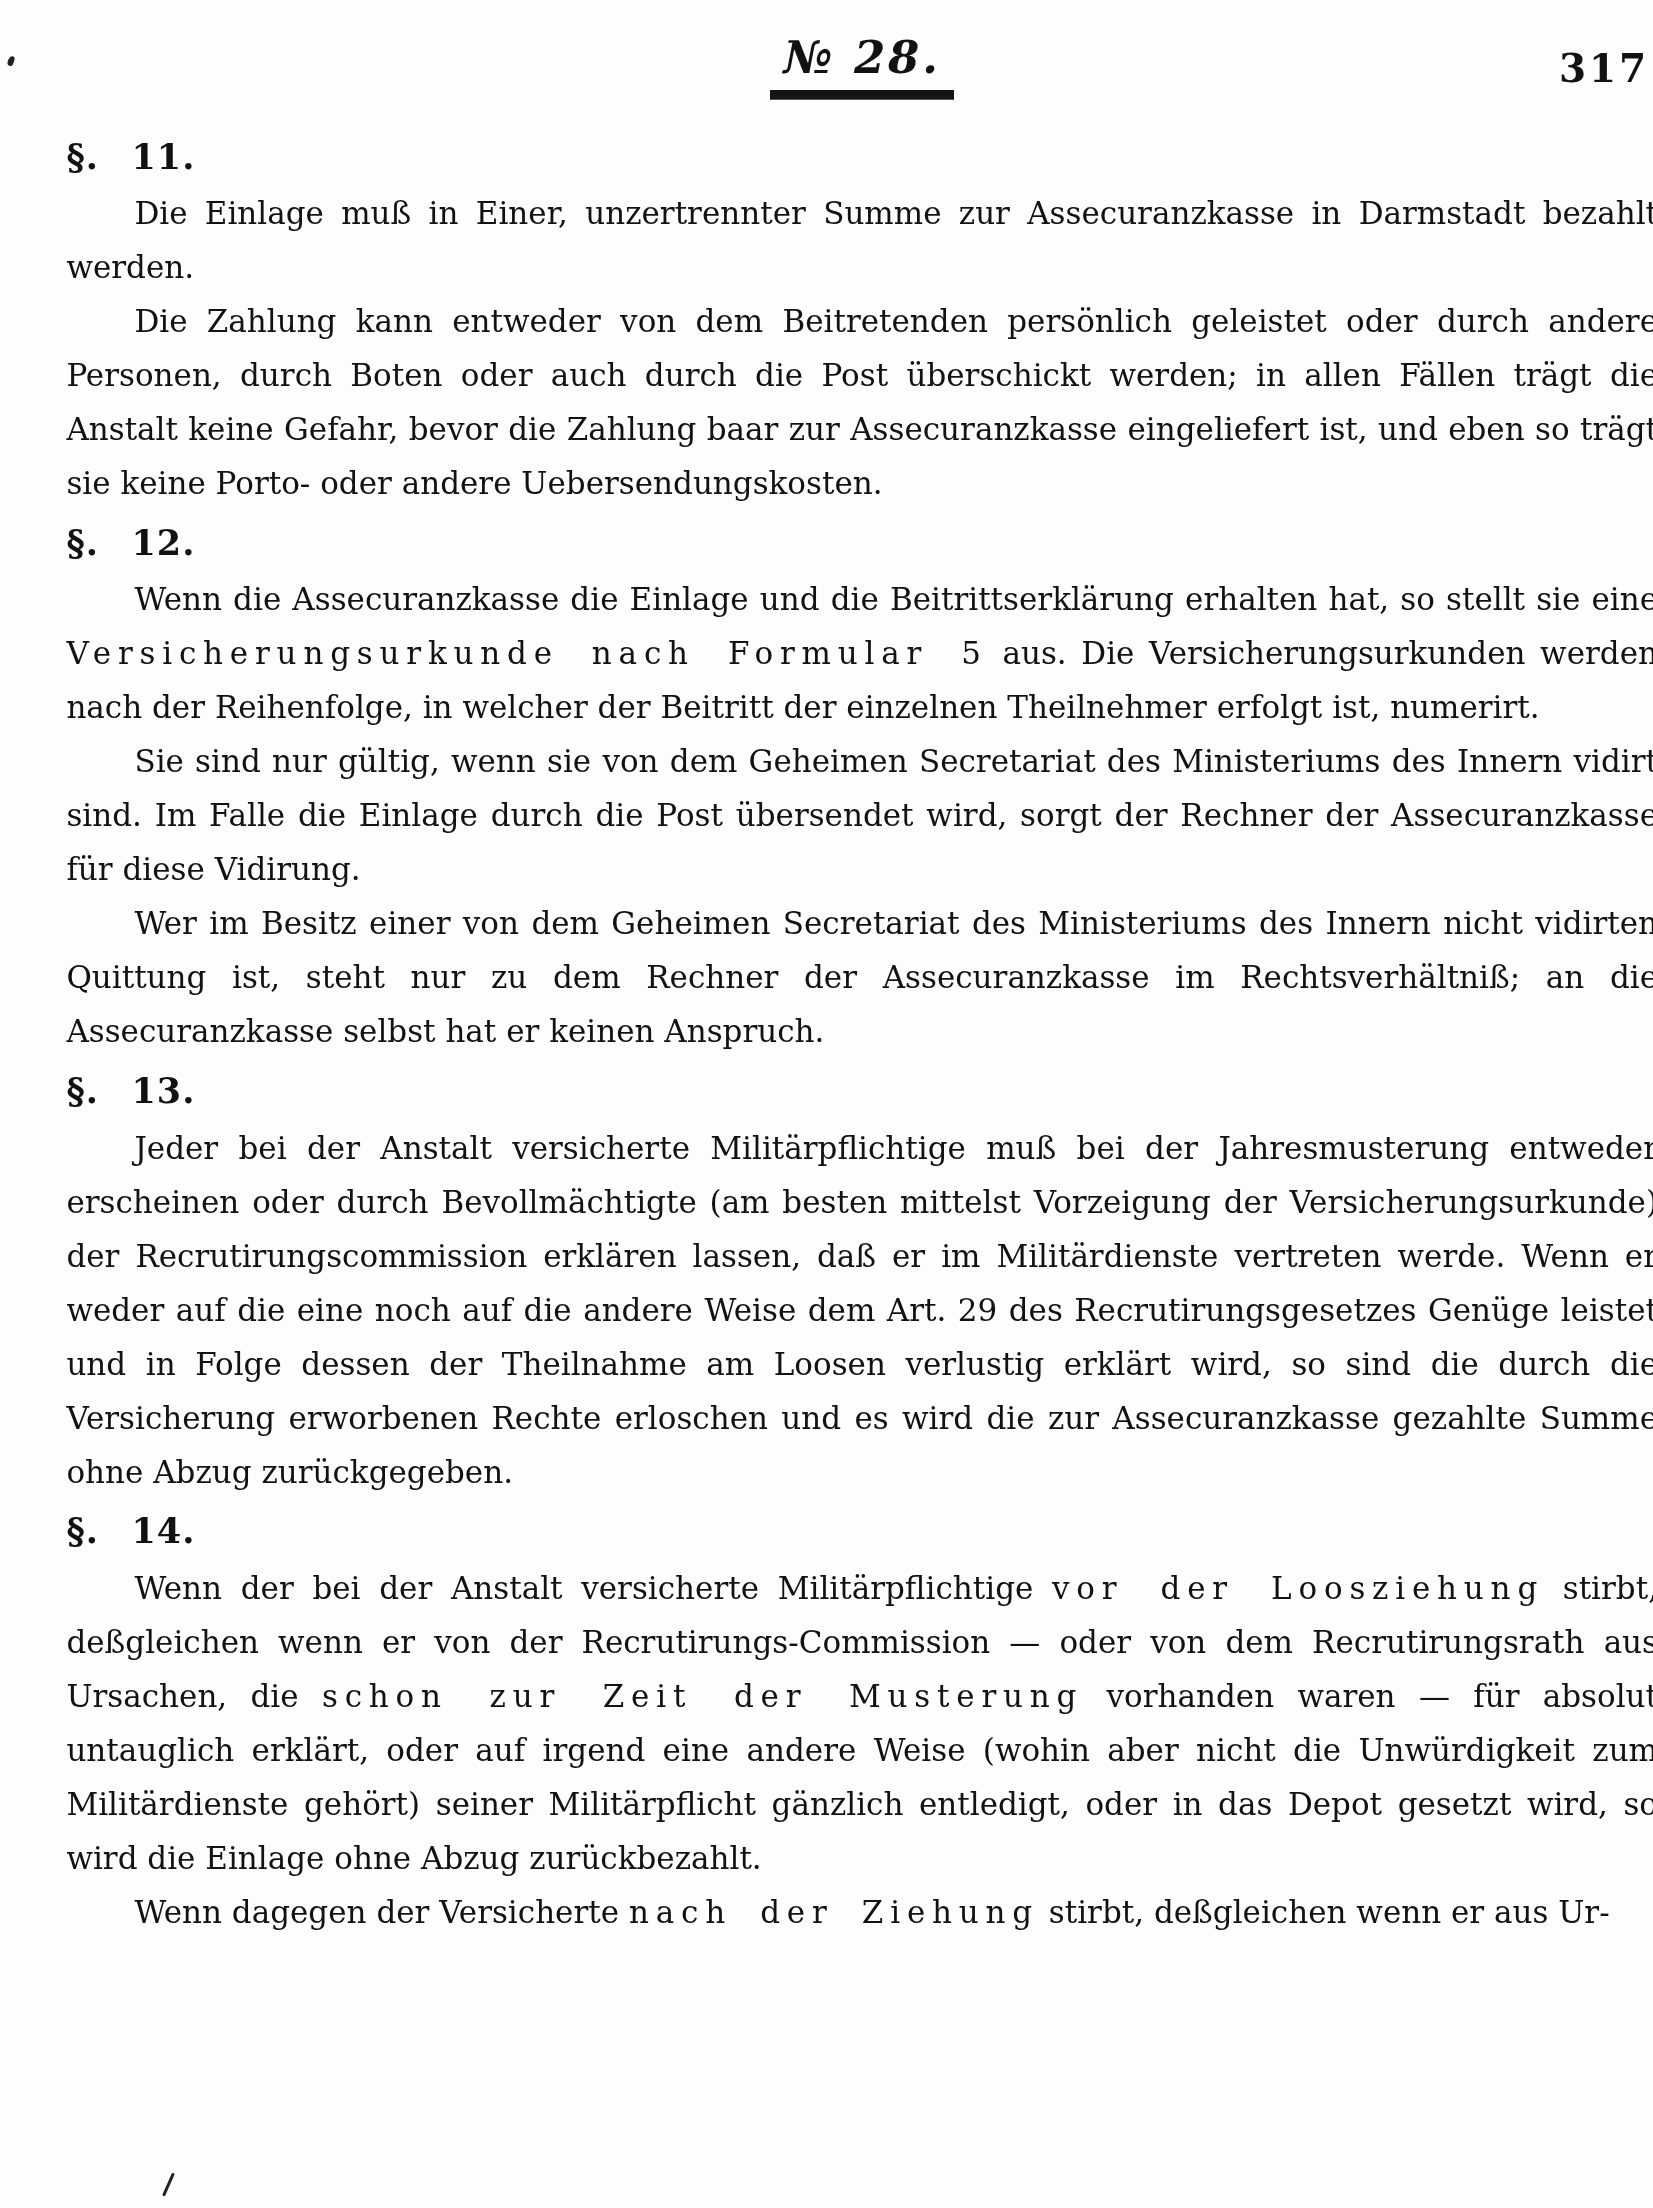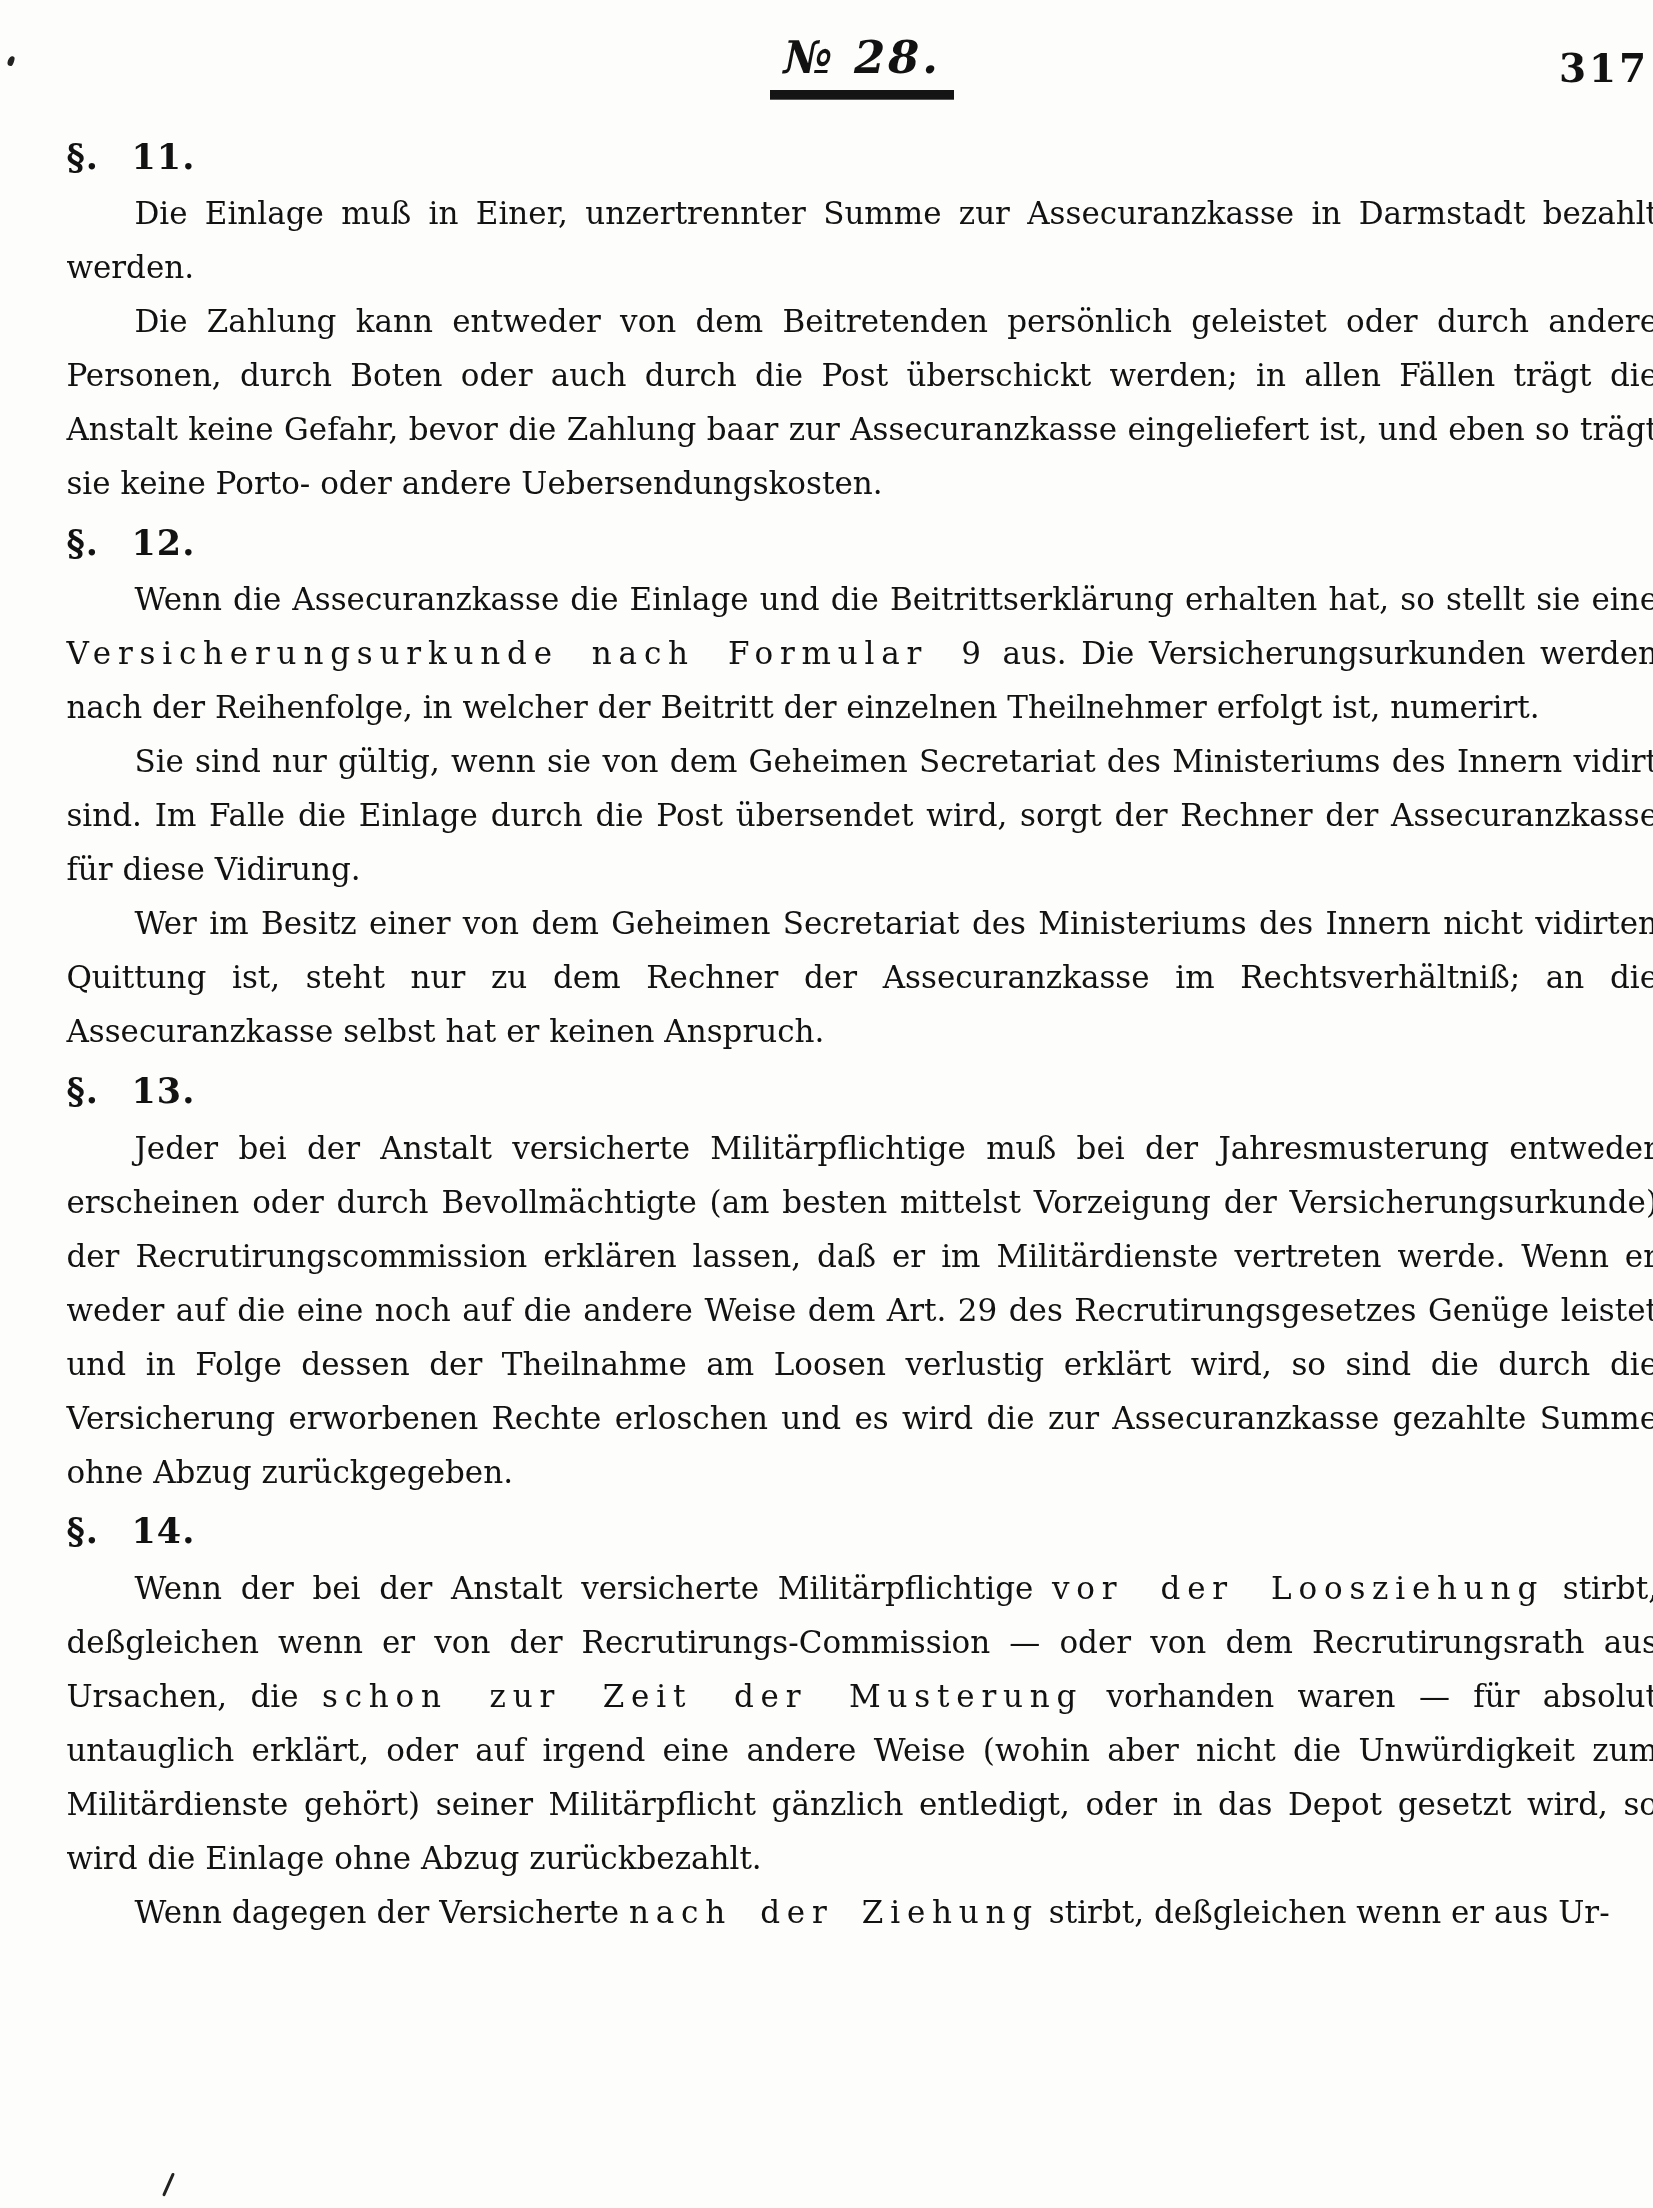--- a/index.html
+++ b/index.html
@@ -101,21 +101,21 @@
     </div>
 
 
     <h2 class="sect">§. 11.</h2>
 
     <p class="para indent">Die Einlage muß in Einer, unzertrennter Summe zur Assecuranzkasse in Darmstadt bezahlt werden.</p>
     <p class="para indent">Die Zahlung kann entweder von dem Beitretenden persönlich geleistet oder durch andere Personen, durch Boten oder auch durch die Post überschickt werden; in allen Fällen trägt die Anstalt keine Gefahr, bevor die Zahlung baar zur Assecuranzkasse eingeliefert ist, und eben so trägt sie keine Porto- oder andere Uebersendungskosten.</p>
 
     <h2 class="sect">§. 12.</h2>
 
-    <p class="para indent"><span>Wenn die Assecuranzkasse die Einlage und die Beitrittserklärung erhalten hat, so stellt sie eine </span><span class="sperr">Versicherungsurkunde nach Formular 9</span><span> aus. Die Versicherungsurkunden werden nach der Reihenfolge, in welcher der Beitritt der einzelnen Theilnehmer erfolgt ist, numerirt.</span></p>
+    <p class="para indent"><span>Wenn die Assecuranzkasse die Einlage und die Beitrittserklärung erhalten hat, so stellt sie eine </span><span class="sperr">Versicherungsurkunde nach Formular 5</span><span> aus. Die Versicherungsurkunden werden nach der Reihenfolge, in welcher der Beitritt der einzelnen Theilnehmer erfolgt ist, numerirt.</span></p>
     <p class="para indent">Sie sind nur gültig, wenn sie von dem Geheimen Secretariat des Ministeriums des Innern vidirt sind. Im Falle die Einlage durch die Post übersendet wird, sorgt der Rechner der Assecuranzkasse für diese Vidirung.</p>
     <p class="para indent">Wer im Besitz einer von dem Geheimen Secretariat des Ministeriums des Innern nicht vidirten Quittung ist, steht nur zu dem Rechner der Assecuranzkasse im Rechtsverhältniß; an die Assecuranzkasse selbst hat er keinen Anspruch.</p>
 
     <h2 class="sect">§. 13.</h2>
 
     <p class="para indent">Jeder bei der Anstalt versicherte Militärpflichtige muß bei der Jahresmusterung entweder erscheinen oder durch Bevollmächtigte (am besten mittelst Vorzeigung der Versicherungsurkunde) der Recrutirungscommission erklären lassen, daß er im Militärdienste vertreten werde. Wenn er weder auf die eine noch auf die andere Weise dem Art. 29 des Recrutirungsgesetzes Genüge leistet und in Folge dessen der Theilnahme am Loosen verlustig erklärt wird, so sind die durch die Versicherung erworbenen Rechte erloschen und es wird die zur Assecuranzkasse gezahlte Summe ohne Abzug zurückgegeben.</p>
 
     <h2 class="sect">§. 14.</h2>
 
     <p class="para indent"><span>Wenn der bei der Anstalt versicherte Militärpflichtige </span><span class="sperr">vor der Loosziehung</span><span> stirbt, deßgleichen wenn er von der Recrutirungs-Commission — oder von dem Recrutirungsrath aus Ursachen, die </span><span class="sperr">schon zur Zeit der Musterung</span><span> vorhanden waren — für absolut untauglich erklärt, oder auf irgend eine andere Weise (wohin aber nicht die Unwürdigkeit zum Militärdienste gehört) seiner Militärpflicht gänzlich entledigt, oder in das Depot gesetzt wird, so wird die Einlage ohne Abzug zurückbezahlt.</span></p>

